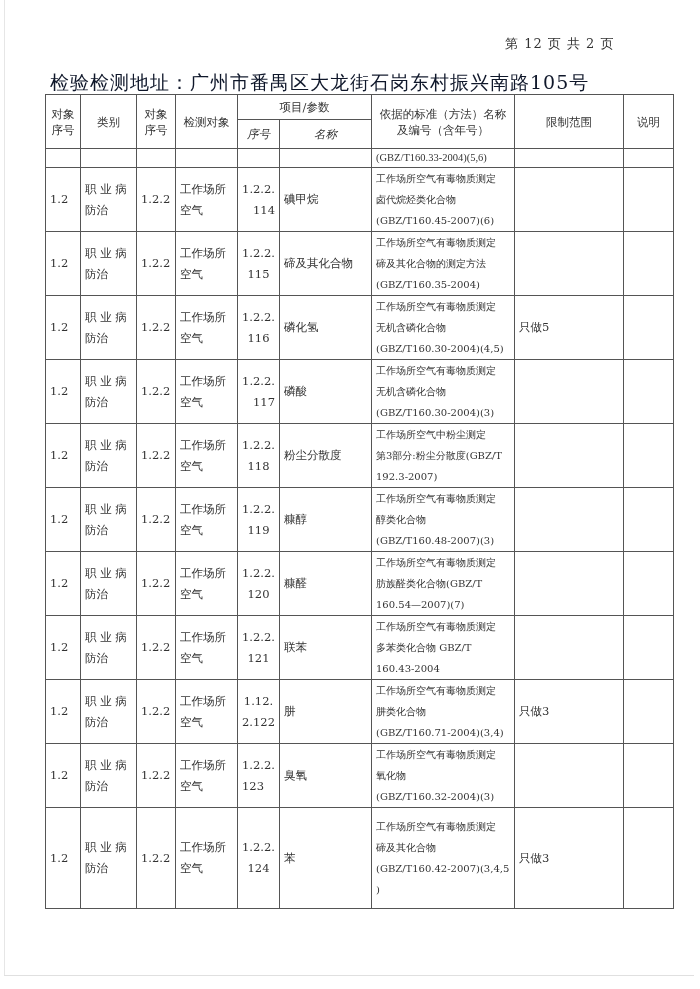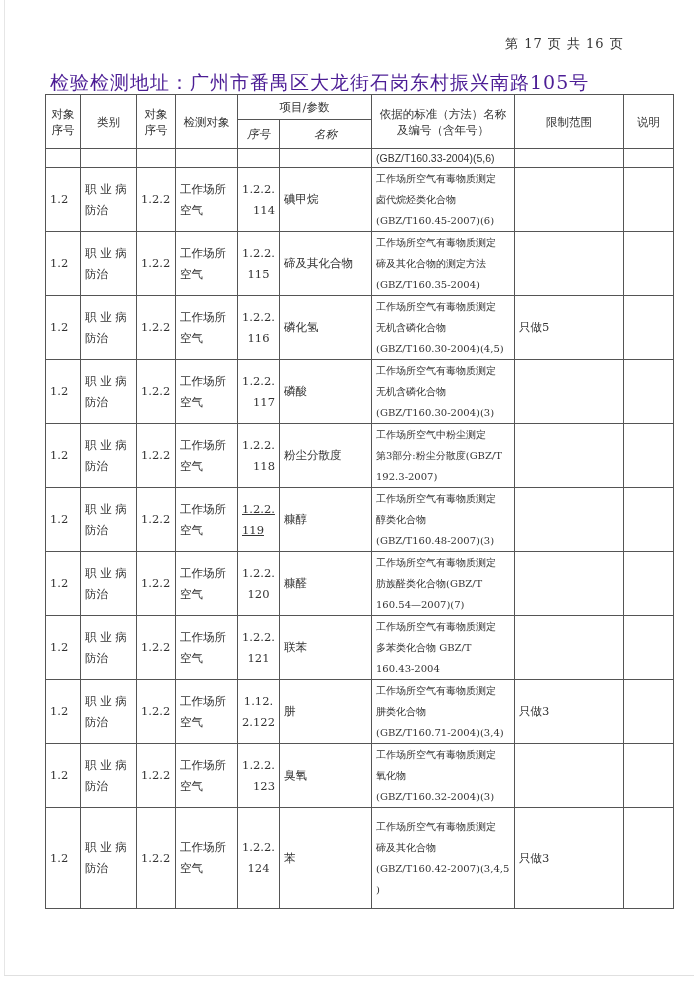--- a/index.html
+++ b/index.html
@@ -1,40 +1,40 @@
 <!DOCTYPE html>
 <html><head>
 <meta charset="utf-8">
 <style>
   html, body { margin:0; padding:0; background:#fff; }
   body { width:700px; height:989px; position:relative; overflow:hidden;
          font-family:"DejaVu Serif","Liberation Serif",serif; color:#333; }
   .page-edge { position:absolute; left:4px; top:0; width:1px; height:975px; background:#e6e6e6; }
   .page-bottom { position:absolute; left:4px; top:975px; width:690px; height:1px; background:#e0e0e0; }
   .page-num { position:absolute; left:505px; top:35px; font-size:13px; letter-spacing:1px; color:#333; }
-  .address { position:absolute; left:50px; top:70px; font-size:19px; letter-spacing:1px; color:#4c1d95; }
+  .address { position:absolute; left:50px; top:70px; font-size:19px; letter-spacing:1px; color:#0f172a; }
   table { position:absolute; left:45px; top:94px; border-collapse:collapse; table-layout:fixed; width:628px; }
   td, th { border:1px solid #555; font-size:11.5px; font-weight:normal; color:#333; padding:0 4px; vertical-align:middle; line-height:21px; }
   th { text-align:center; line-height:16px; }
   .hdr1 td, .hdr1 th { height:24px; }
   .hdr2 th { height:28px;font-style:italic; }
   .row0 td { height:18px; line-height:16px; }
   .row td { height:61px; }
   .row.last td { height:100px; }
   .c-cat { text-align:left; }
   .std { font-size:10px; }
-  .mono { font-family:Liberation Sans, sans-serif; font-size:10.5px;margin-top:20px; }
+  .mono { font-family:Liberation Serif, serif; font-size:10.5px;margin-top:20px; }
 </style>
 </head>
 <body>
 
 <div class="page-edge"></div>
 <div class="page-bottom"></div>
 
-<div class="page-num">第 17 页 共 16 页</div>
+<div class="page-num">第 12 页 共 2 页</div>
 <div class="address">检验检测地址：广州市番禺区大龙街石岗东村振兴南路105号</div>
 
 <table>
   <colgroup>
     <col style="width:35px">
       <col style="width:56px">
       <col style="width:39px">
       <col style="width:62px">
     <col style="width:42px">
       <col style="width:92px">
@@ -128,36 +128,36 @@
           <div>(GBZ/T160.30-2004)(3)</div>
         </td>
         <td></td>
         <td></td>
       </tr>
       <tr class="row">
         <td>1.2</td>
         <td class="c-cat" style="width: 48px; word-break: break-all;">职 业 病 防治</td>
         <td>1.2.2</td>
         <td style="word-break: break-all;">工作场所空气</td>
-        <td style="word-break: break-all; text-align: right;">1.2.2.118</td>
+        <td style="word-break: break-all; text-align: center;">1.2.2.118</td>
         <td>粉尘分散度</td>
         <td class="std">
           <div>工作场所空气中粉尘测定</div>
           <div>第3部分:粉尘分散度(GBZ/T</div>
           <div>192.3-2007)</div>
         </td>
         <td></td>
         <td></td>
       </tr>
       <tr class="row">
         <td>1.2</td>
         <td class="c-cat" style="width: 48px; word-break: break-all;">职 业 病 防治</td>
         <td>1.2.2</td>
         <td style="word-break: break-all;">工作场所空气</td>
-        <td style="word-break: break-all;  text-decoration: underline;">1.2.2.119</td>
+        <td style="word-break: break-all; text-align: center;">1.2.2.119</td>
         <td>糠醇</td>
         <td class="std">
           <div>工作场所空气有毒物质测定</div>
           <div>醇类化合物</div>
           <div>(GBZ/T160.48-2007)(3)</div>
         </td>
         <td></td>
         <td></td>
       </tr>
       <tr class="row">
@@ -203,21 +203,21 @@
           <div>(GBZ/T160.71-2004)(3,4)</div>
         </td>
         <td>只做3</td>
         <td></td>
       </tr>
       <tr class="row">
         <td>1.2</td>
         <td class="c-cat" style="width: 48px; word-break: break-all;">职 业 病 防治</td>
         <td>1.2.2</td>
         <td style="word-break: break-all;">工作场所空气</td>
-        <td style="word-break: break-all; text-align: right;">1.2.2.123</td>
+        <td style="word-break: break-all; text-align: left;">1.2.2.123</td>
         <td>臭氧</td>
         <td class="std">
           <div>工作场所空气有毒物质测定</div>
           <div>氧化物</div>
           <div>(GBZ/T160.32-2004)(3)</div>
         </td>
         <td></td>
         <td></td>
       </tr>
       <tr class="row last">

